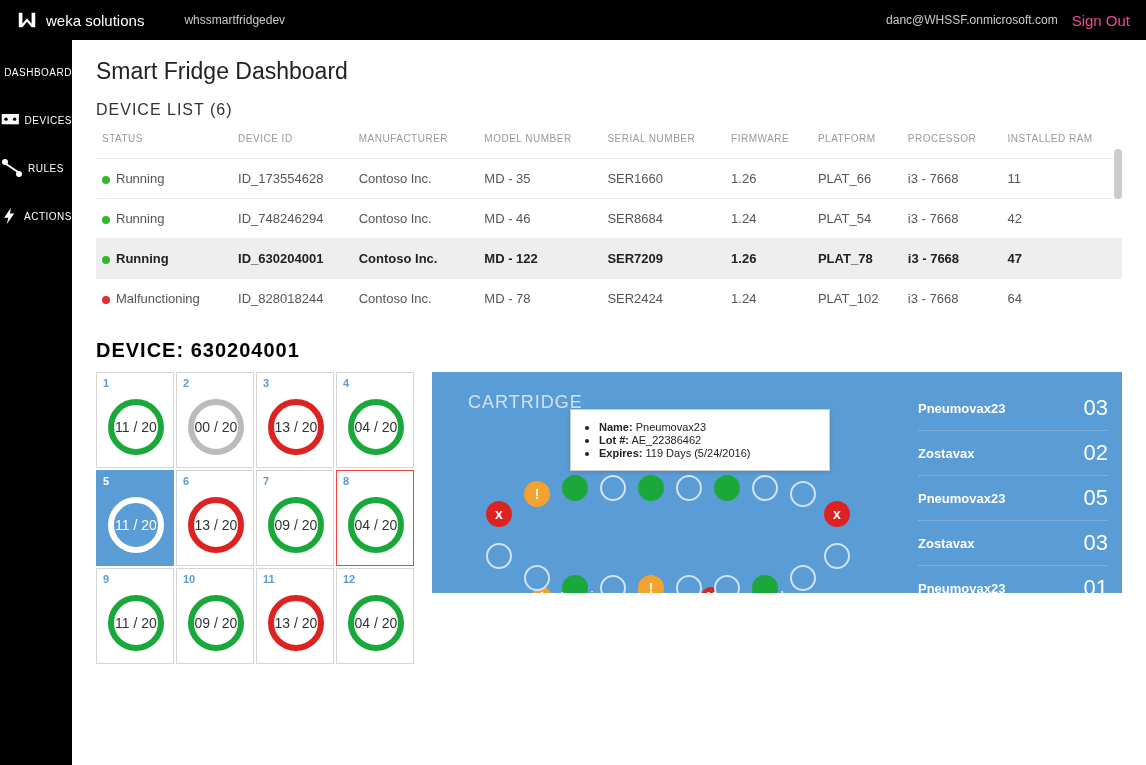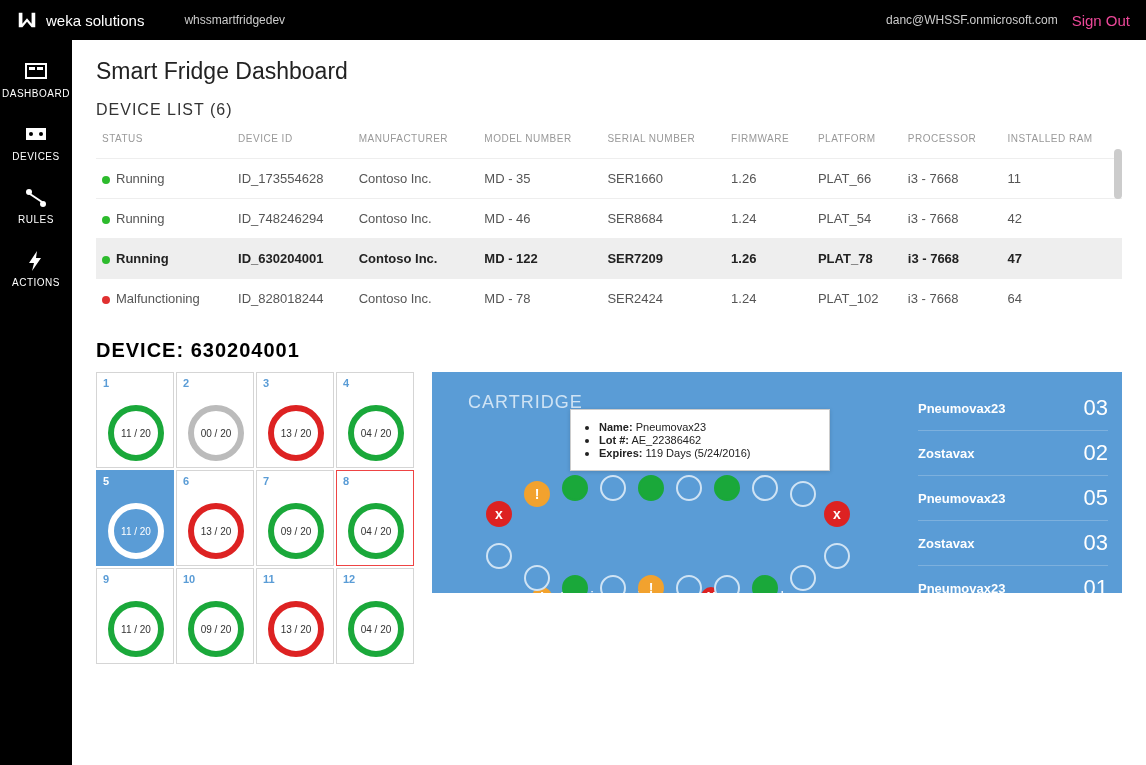--- a/index.html
+++ b/index.html
@@ -6,21 +6,21 @@
   html,body { width:1146px; height:765px; overflow:hidden; background:#fff; }
   .topbar { height:40px; background:#000; color:#fff; display:flex; align-items:center; padding:0 16px; font-size:13px; }
   .logo { display:flex; align-items:center; gap:8px; font-size:15px;justify-content:flex-end; }
   .logo svg { width:22px; height:22px; }
   .tenant { margin-left:40px; color:#ccc; font-size:12px; }
   .spacer { flex:1; }
   .user-email { color:#ccc; font-size:12px; margin-right:14px; }
   .signout { color:#ec4899; font-size:15px; cursor:pointer; }
   .body { display:flex; height:725px; }
   .sidebar { width:72px; background:#000; color:#fff; display:flex; flex-direction:column; align-items:center; padding-top:8px; }
-  .sidebar-item { display:flex; flex-direction:column; align-items:center; padding:12px 0; cursor:pointer; width:100%; font-size:10px; letter-spacing:.5px; gap:4px; }
+  .sidebar-item { display:flex; align-items:center; padding:12px 0; cursor:pointer; width:100%; font-size:10px; letter-spacing:.5px; gap:4px; }
   .sidebar-item svg { width:24px; height:24px; fill:#fff; }
   .main { flex:1; padding:18px 24px 0 24px; overflow:hidden; }
   h1 { font-weight:300; font-size:23px; margin-bottom:16px; color:#222; }
   .section-title { font-size:16px; letter-spacing:1px; color:#333; margin-bottom:6px; }
   .table-wrap { position:relative; height:196px; overflow:hidden; }
   .dtable { width:100%; border-collapse:collapse; font-size:13px; color:#555; }
   .dtable th { text-align:left; font-weight:400; font-size:10px; color:#999; letter-spacing:.5px; padding:8px 6px 14px 6px; }
   .dtable td { padding:12px 6px; border-top:1px solid #eee; white-space:nowrap; }
   .dtable tr.selected td { background:#eee; font-weight:600; color:#222; }
   .status-dot { width:8px; height:8px; border-radius:50%; display:inline-block; margin-right:6px; vertical-align:middle; }
@@ -30,21 +30,21 @@
   .vthumb { width:8px; background:#ccc; border-radius:4px; position:absolute; top:0; height:50px; }
   .device-title { font-size:20px; letter-spacing:1px; color:#000000; margin:18px 0 10px 0; }
   .device-title span { font-weight:700; }
   .panels { display:flex; gap:18px; align-items:flex-start; }
   .slots { display:grid; grid-template-columns:repeat(4,78px); grid-auto-rows:96px; gap:2px; }
   .slot { border:1px solid #d5d5d5; position:relative; background:#fff; padding:4px 6px; cursor:pointer; }
   .slot.active { background:#5a9cd6; border-color:#5a9cd6; }
   .slot.alert { border-color:#e44; }
   .slot-num { font-size:11px; color:#5a9cd6; font-weight:600; }
   .slot.active .slot-num { color:#fff; }
-  .ring { width:56px; height:56px; border-radius:50%; border:6px solid; position:absolute; top:32px; left:11px; display:flex; align-items:center; justify-content:center; font-size:10px; color:#333; background:#fff; }
+  .ring { width:56px; height:56px; border-radius:50%; border:6px solid; position:absolute; top:26px; left:11px; display:flex; align-items:center; justify-content:center; font-size:14px; color:#333; background:#fff; }
   .slot.active .ring { background:#5a9cd6; color:#fff; }
   .ring-green { border-color:#1aa83a; } .ring-red { border-color:#d22; } .ring-gray { border-color:#bbb; } .ring-white{ border-color:#fff; }
   .cartridge { flex:1; background:#5a9cd6; color:#fff; padding:20px 18px 14px 36px; position:relative; height:221px; overflow:hidden; }
   .cartridge::before { content:""; position:absolute; left:-12px; top:150px; border:12px solid transparent; border-right-color:#5a9cd6; }
   .ctitle { font-size:18px; letter-spacing:1px; color:#cfe3f4; font-weight:300; margin-bottom:12px; }
   .oval { position:relative; width:380px; height:150px; margin-top:4px; }
   .pos { position:absolute; width:26px; height:26px; border-radius:50%; border:2px solid #cfe3f4; background:#5a9cd6; display:flex; align-items:center; justify-content:center; font-weight:700; font-size:14px; }
   .pfill-green{ background:#1aa83a; border-color:#1aa83a; } .pfill-red{ background:#d22; border-color:#d22; color:#fff; }
   .pfill-orange{ background:#f2a22e; border-color:#f2a22e; color:#fff; }
   .legend { display:flex; gap:26px; font-size:14px; margin-top:12px; align-items:center; justify-content:center; width:380px; }

